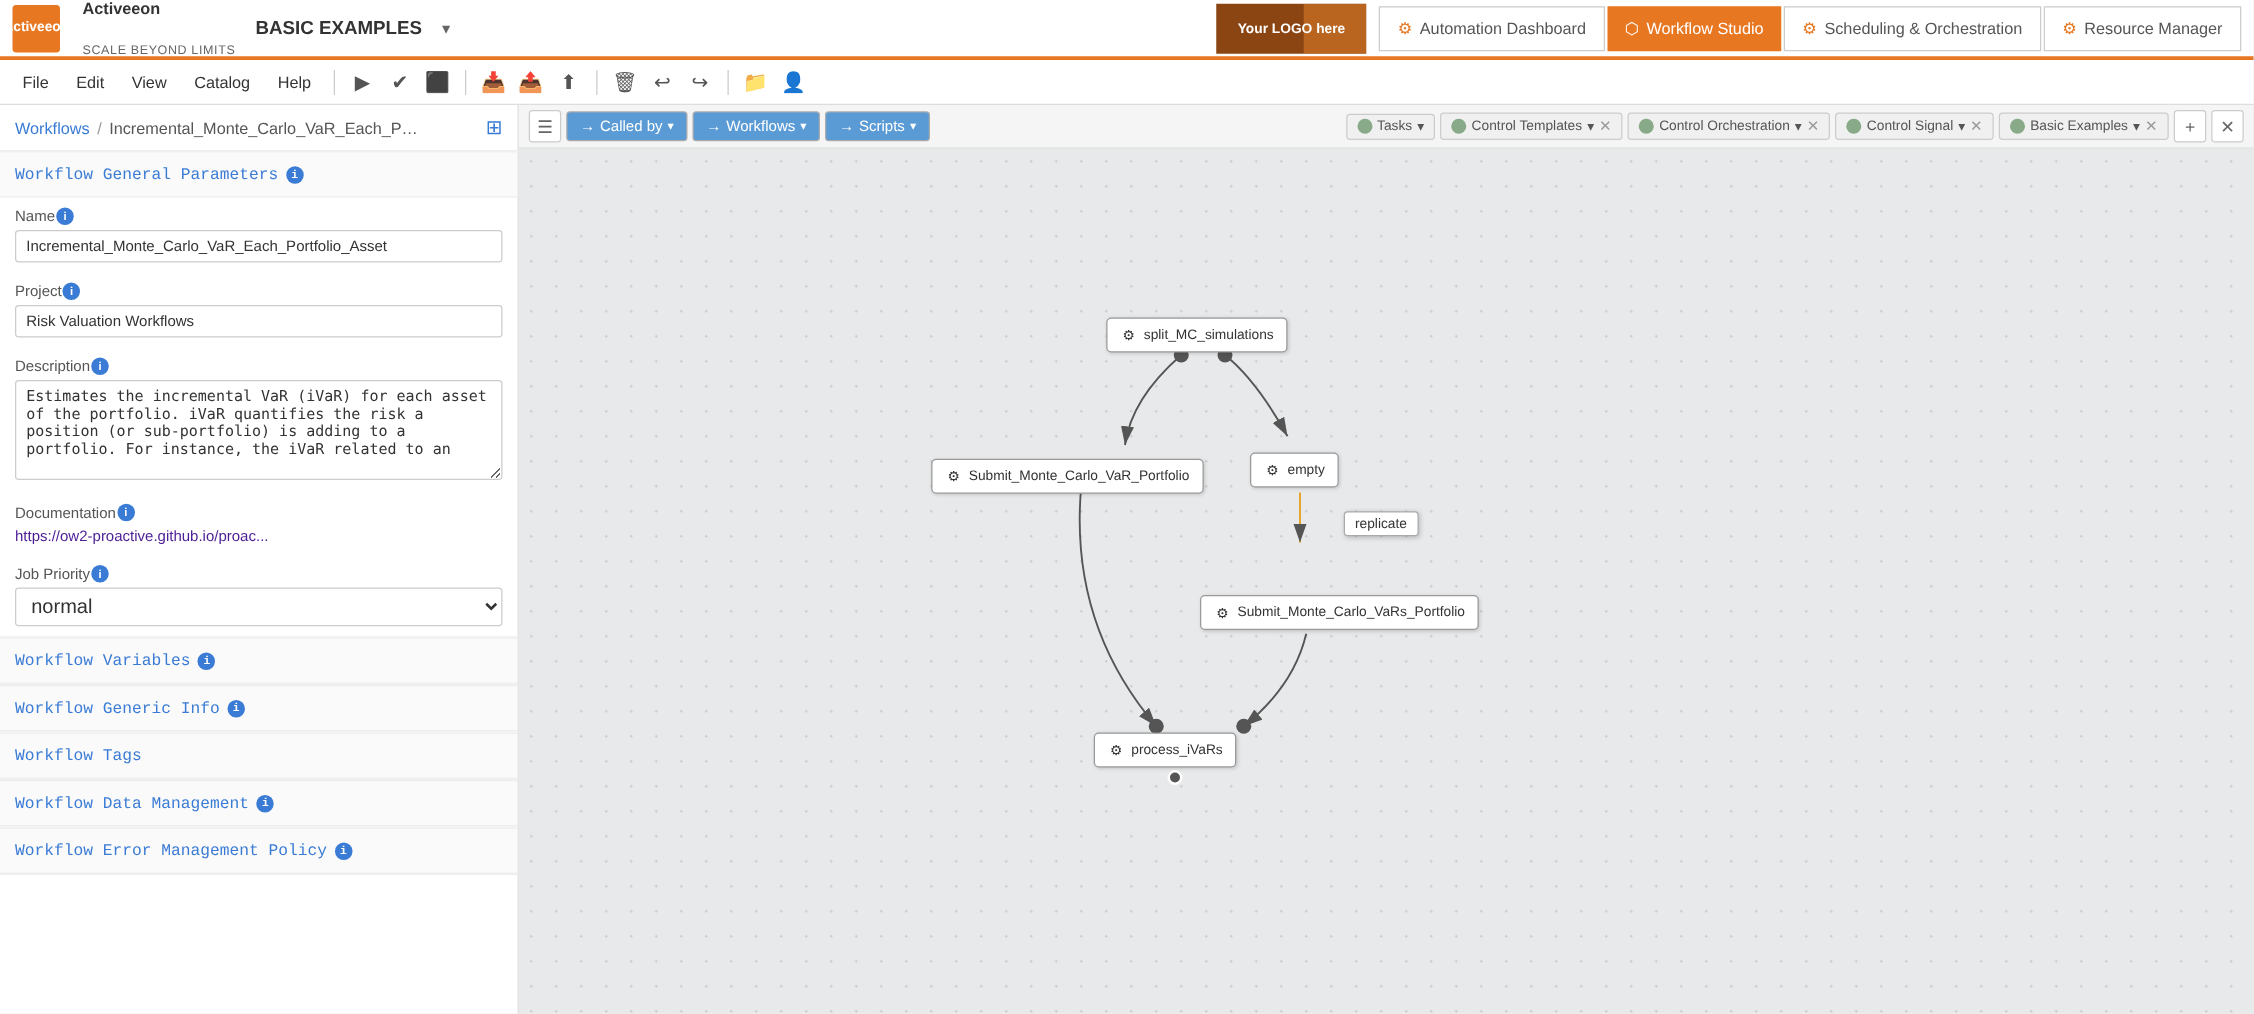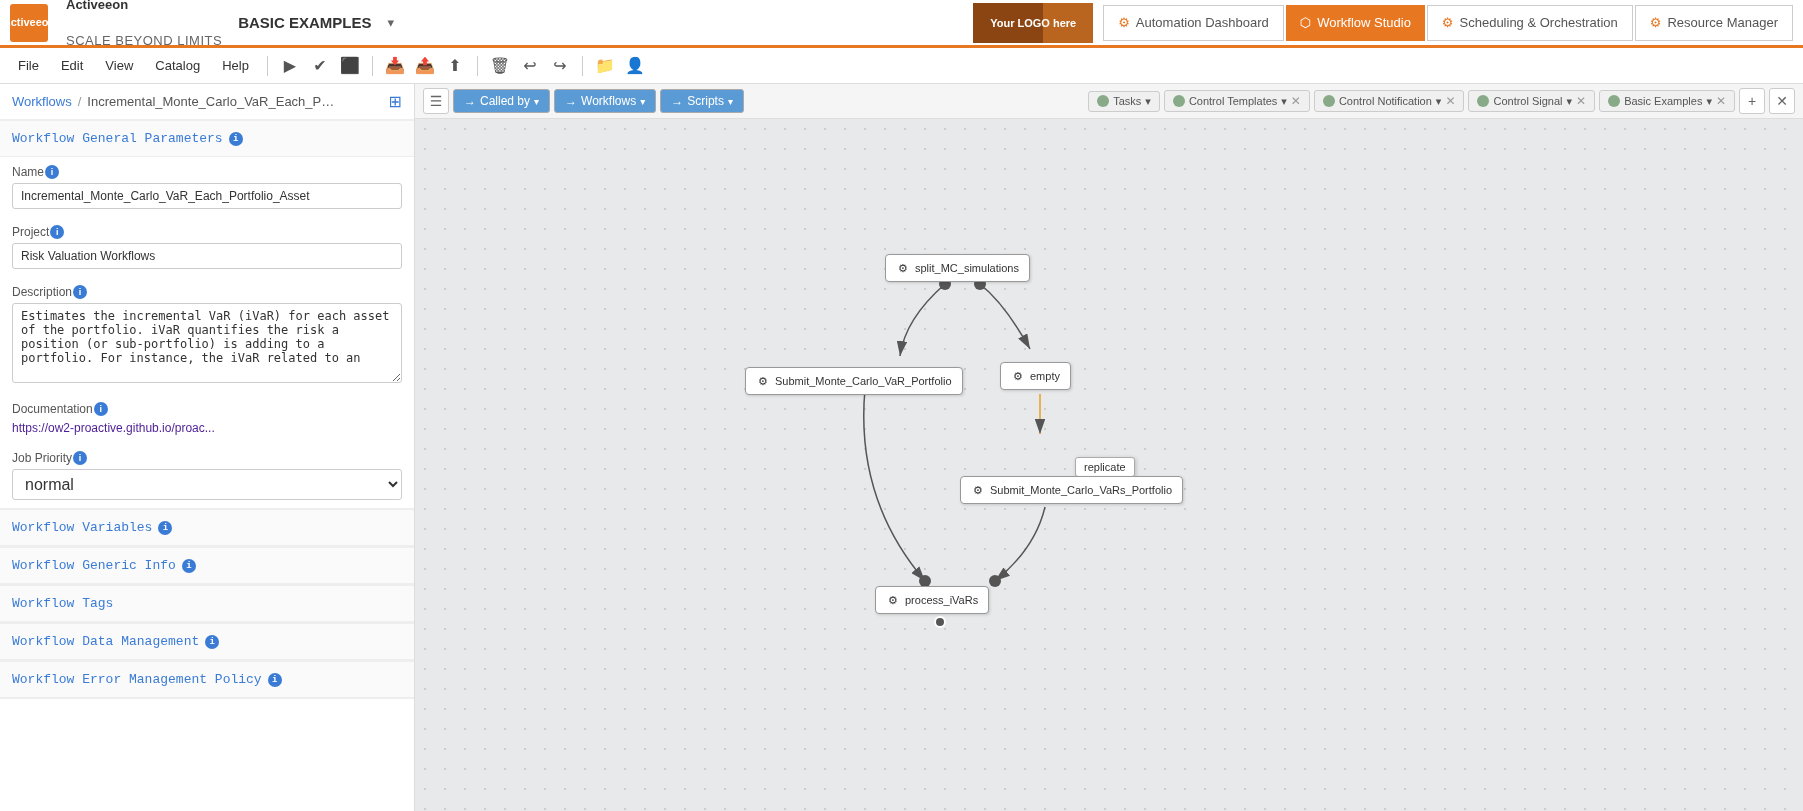--- a/index.html
+++ b/index.html
@@ -365,21 +365,21 @@
       text-align: center;
       flex-direction: column;
     }
     .ae-logo-text {
       font-size: 13px;
       font-weight: bold;
       color: #333;
       line-height: 1;
     }
     .ae-logo-sub {
-      font-size: 13px;
+      font-size: 10px;
       color: #666;
       letter-spacing: 0.5px;
       margin-top: 22px;
     }
   </style>
 </head>
 <body>
 
 <nav class="top-nav">
   <div class="activeeon-logo">
@@ -572,21 +572,21 @@
         <span style="cursor:pointer;">▾</span>
       </div>
       <div class="canvas-tag">
         <span class="canvas-tag-icon" style="background:#8a8;"></span>
         <span>Control Templates</span>
         <span style="cursor:pointer;">▾</span>
         <span class="canvas-tag-close">✕</span>
       </div>
       <div class="canvas-tag">
         <span class="canvas-tag-icon" style="background:#8a8;"></span>
-        <span>Control Notification</span>
+        <span>Control Orchestration</span>
         <span style="cursor:pointer;">▾</span>
         <span class="canvas-tag-close">✕</span>
       </div>
       <div class="canvas-tag">
         <span class="canvas-tag-icon" style="background:#8a8;"></span>
         <span>Control Signal</span>
         <span style="cursor:pointer;">▾</span>
         <span class="canvas-tag-close">✕</span>
       </div>
       <div class="canvas-tag">
@@ -636,21 +636,21 @@
       <div class="wf-node" style="left: 330px; top: 248px;">
         <span class="wf-node-icon">⚙</span>
         <span>Submit_Monte_Carlo_VaR_Portfolio</span>
       </div>
 
       <div class="wf-node" style="left: 585px; top: 243px;">
         <span class="wf-node-icon">⚙</span>
         <span>empty</span>
       </div>
 
-      <div class="wf-tooltip" style="left: 660px; top: 290px; margin-top: 48px;">
+      <div class="wf-tooltip" style="left: 660px; top: 290px;">
         <span>replicate</span>
       </div>
 
       <div class="wf-node" style="left: 545px; top: 357px;">
         <span class="wf-node-icon">⚙</span>
         <span>Submit_Monte_Carlo_VaRs_Portfolio</span>
       </div>
 
       <div class="wf-node" style="left: 460px; top: 467px;">
         <span class="wf-node-icon">⚙</span>

